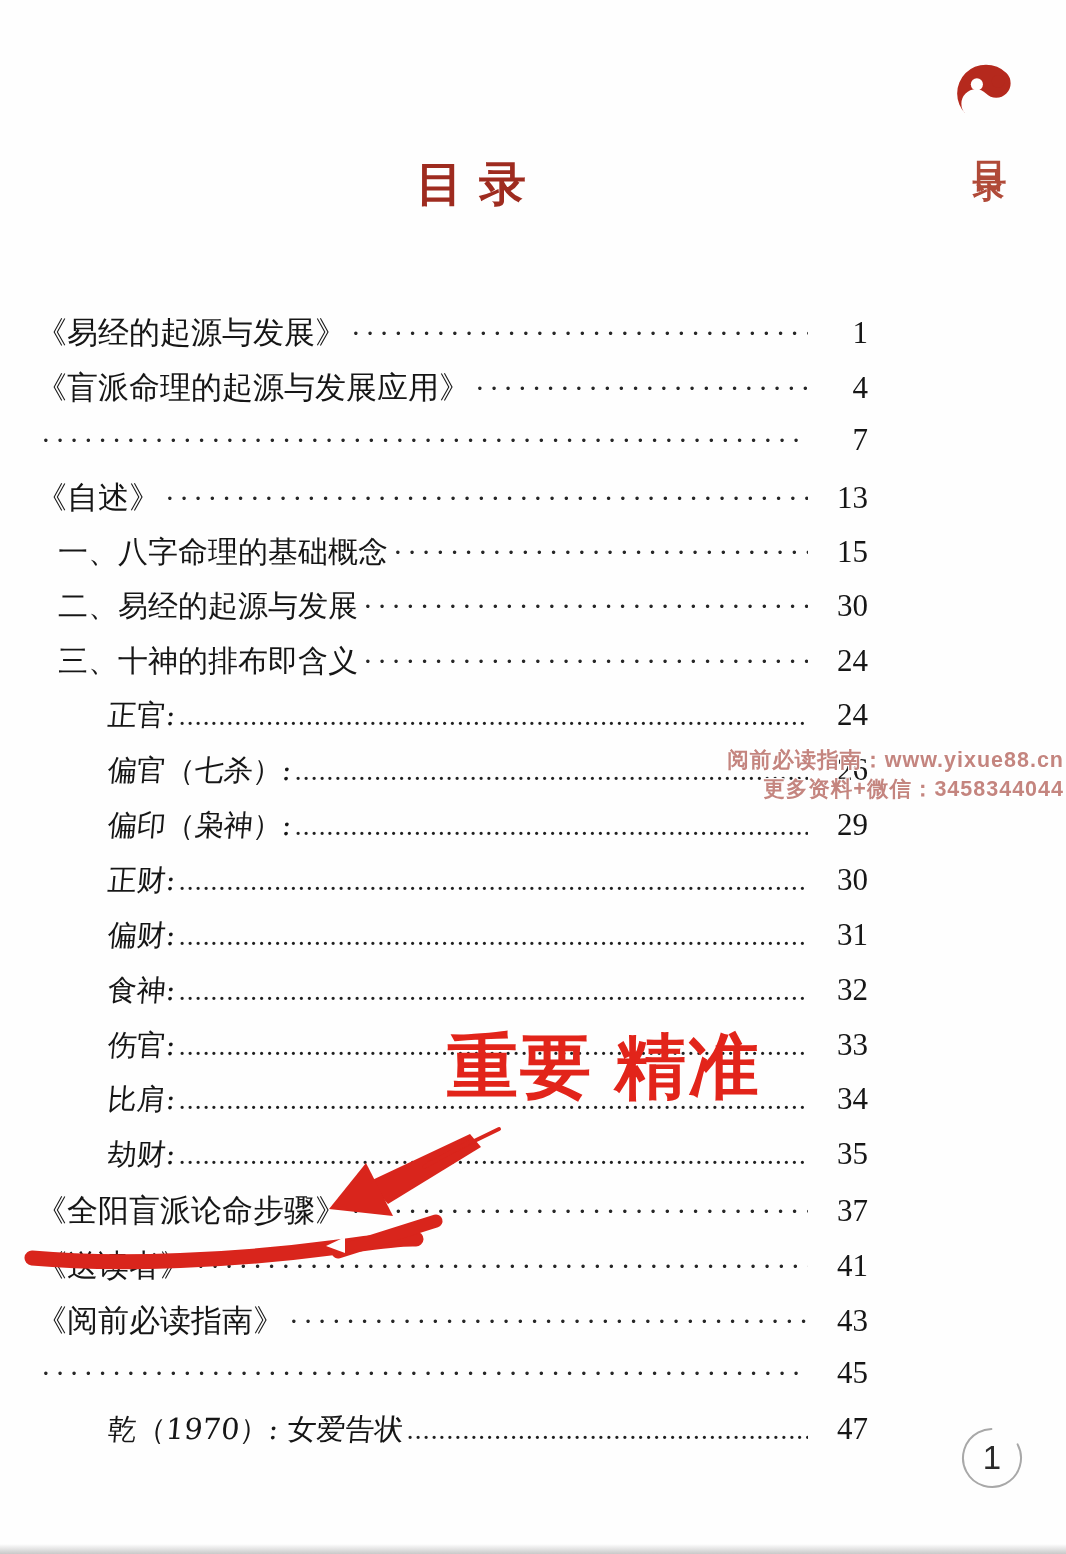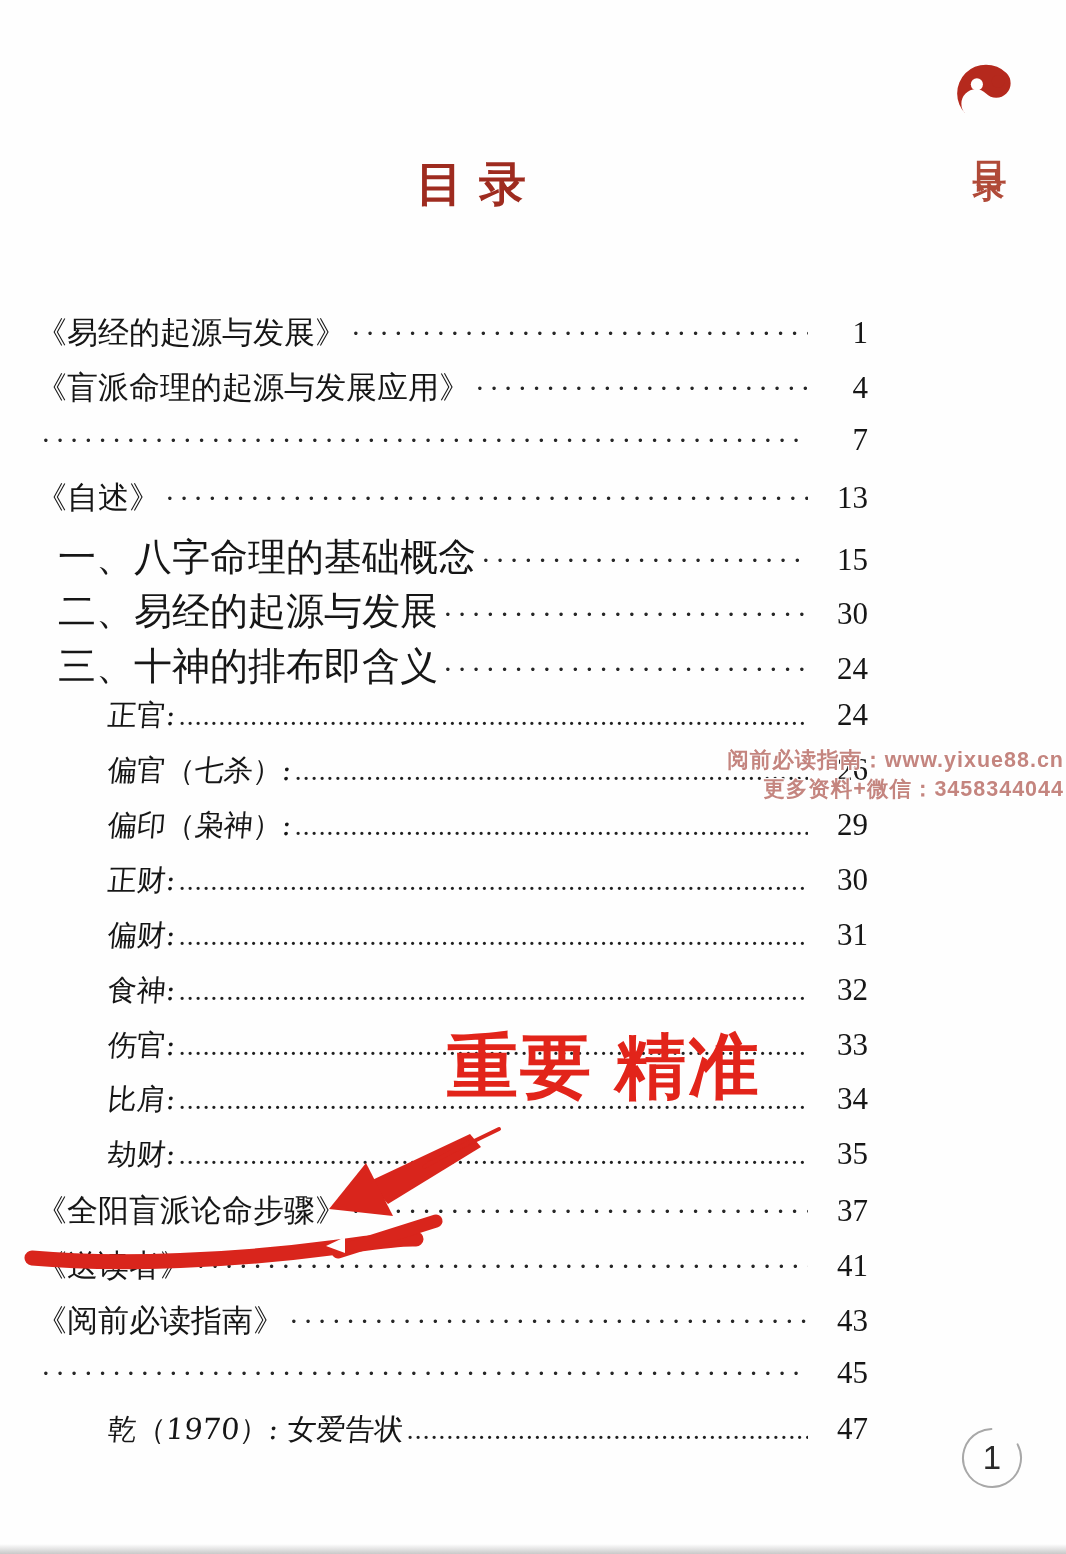--- a/index.html
+++ b/index.html
@@ -19,21 +19,21 @@
   .logo-vert{
     position:absolute;left:966px;top:134px;height:110px;
     writing-mode:vertical-rl;text-orientation:upright;
     font-size:34px;font-weight:700;letter-spacing:8px;
     color:#b04a38;
   }
   
   .toc{position:absolute;left:36px;top:312px;width:832px;z-index:1;}
   .row{height:54.9px;display:flex;align-items:baseline;}
   .t{white-space:nowrap;font-size:31px;}
-  .section .t{margin-left:22px;font-size:38px;}
+  .section .t{margin-left:22px;font-size:30px;}
   .sub .t{margin-left:70px;font-size:29px;}
   .kai .t{
     font-family:"DejaVu Serif",serif;font-weight:400;
     transform:skewX(-5deg);transform-origin:0 100%;
   }
   .leader{flex:1;overflow:hidden;white-space:nowrap;margin:0 6px 0 5px;}
   .leader.sparse{font-size:29px;letter-spacing:4.5px;color:#262626;}
   .leader.dense{font-size:27px;letter-spacing:1.2px;color:#1e1e1e;}
   .pg{min-width:54px;text-align:right;font-size:31px;color:#161616;}
   

